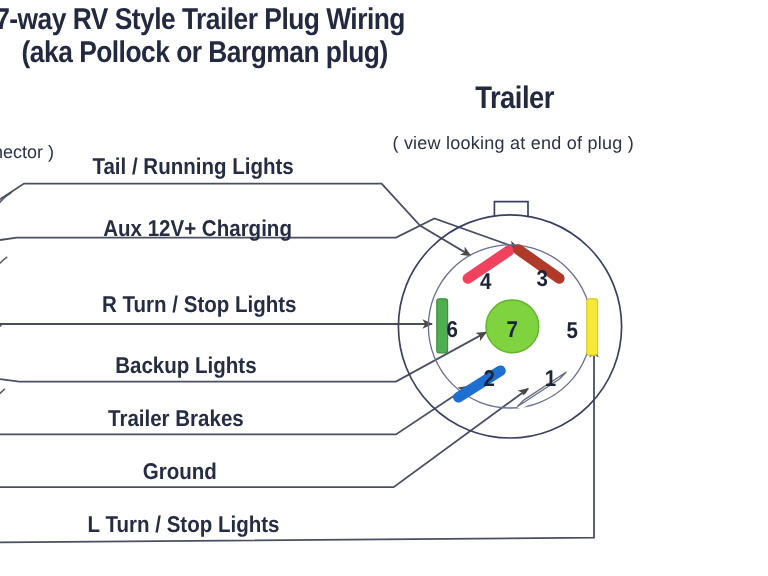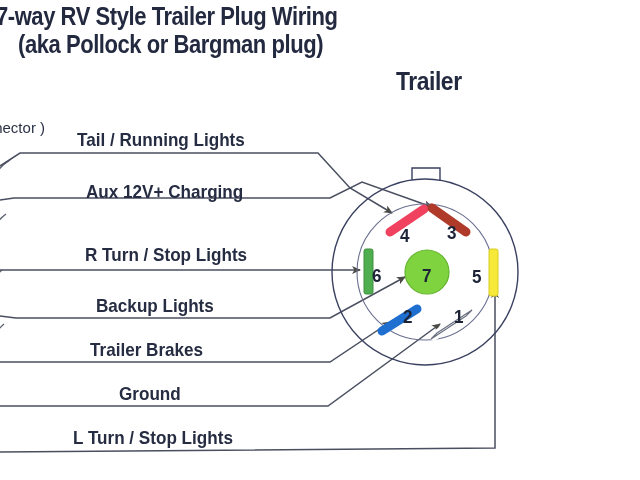--- a/index.html
+++ b/index.html
@@ -159,20 +159,21 @@
       <line x1="434" y1="336" x2="469" y2="313" stroke="#fdfdfd" stroke-width="9" stroke-linecap="round"></line>
       <line x1="434" y1="336" x2="469" y2="313" stroke="#6a6f80" stroke-width="9" stroke-linecap="round" fill="none" opacity="0.85" stroke-dasharray="0" style="stroke:none"></line>
       <path d="M 431,339 L 466,316 L 472,310 L 437,333 Z" fill="none" stroke="#6a6f80" stroke-width="1.1"></path>
     </g>
   </svg>
 
   <div class="txt headline" id="title-1">7-way RV Style Trailer Plug Wiring</div>
   <div class="txt headline" id="title-2">(aka Pollock or Bargman plug)</div>
 
   <div class="txt headline" id="trailer-heading">Trailer</div>
+  <div class="txt" id="trailer-subtitle">( view looking at end of plug )</div>
 
   <div class="txt" id="connector-note">connector )</div>
 
   <div id="wire-labels">
       <div class="txt wire-label" style="left: 77px; top: 129px;">Tail / Running Lights</div>
       <div class="txt wire-label" style="left: 86px; top: 181px;">Aux 12V+ Charging</div>
       <div class="txt wire-label" style="left: 85px; top: 244px;">R Turn / Stop Lights</div>
       <div class="txt wire-label" style="left: 96px; top: 295px;">Backup Lights</div>
       <div class="txt wire-label" style="left: 90px; top: 339px;">Trailer Brakes</div>
       <div class="txt wire-label" style="left: 119px; top: 383px;">Ground</div>

